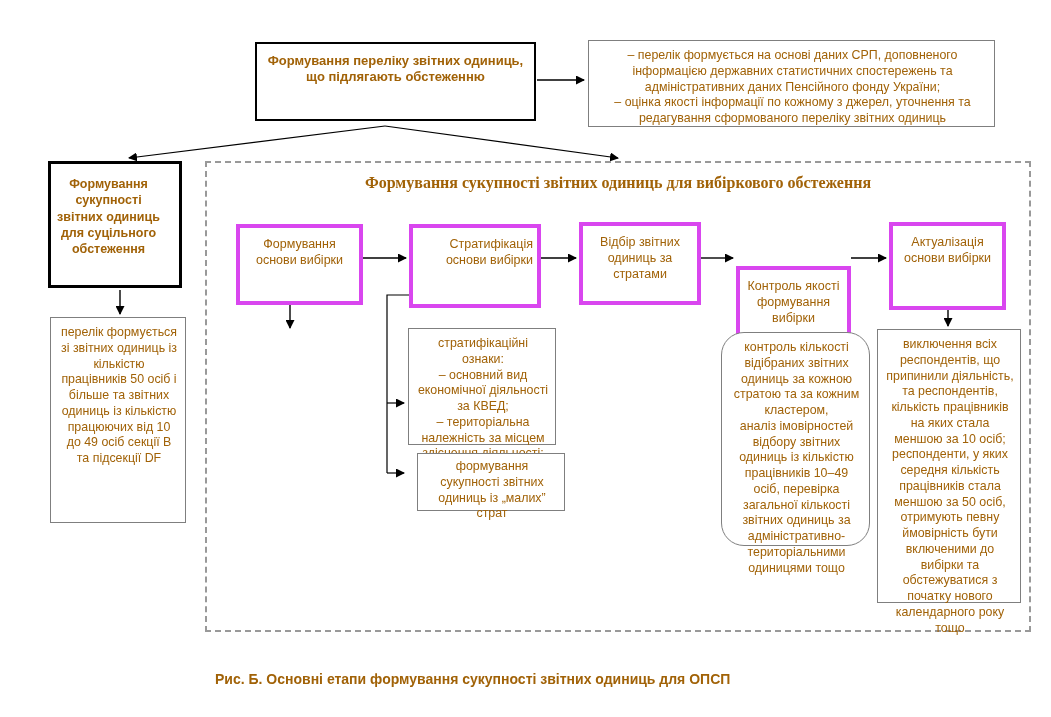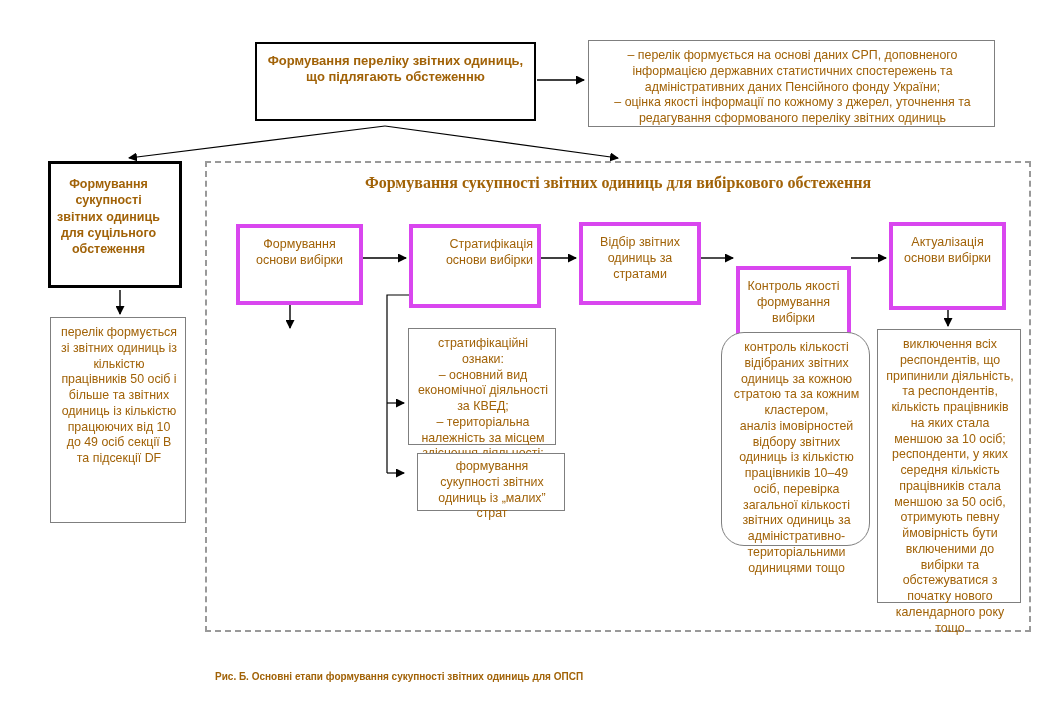--- a/index.html
+++ b/index.html
@@ -52,21 +52,21 @@
   }
   .title-serif{
     font-family:"Liberation Serif", serif;
     font-weight:bold;
     font-size:16px;
     text-align:center;
     width:100%;
   }
   .caption{
     font-weight:bold;
-    font-size:10px;
+    font-size:14px;
   }
   svg.connectors{position:absolute;left:0;top:0;pointer-events:none;}
 </style>
 </head>
 <body>
 
 <div id="canvas">
 
   <svg class="connectors" width="1051" height="717" viewBox="0 0 1051 717">
     <defs>

